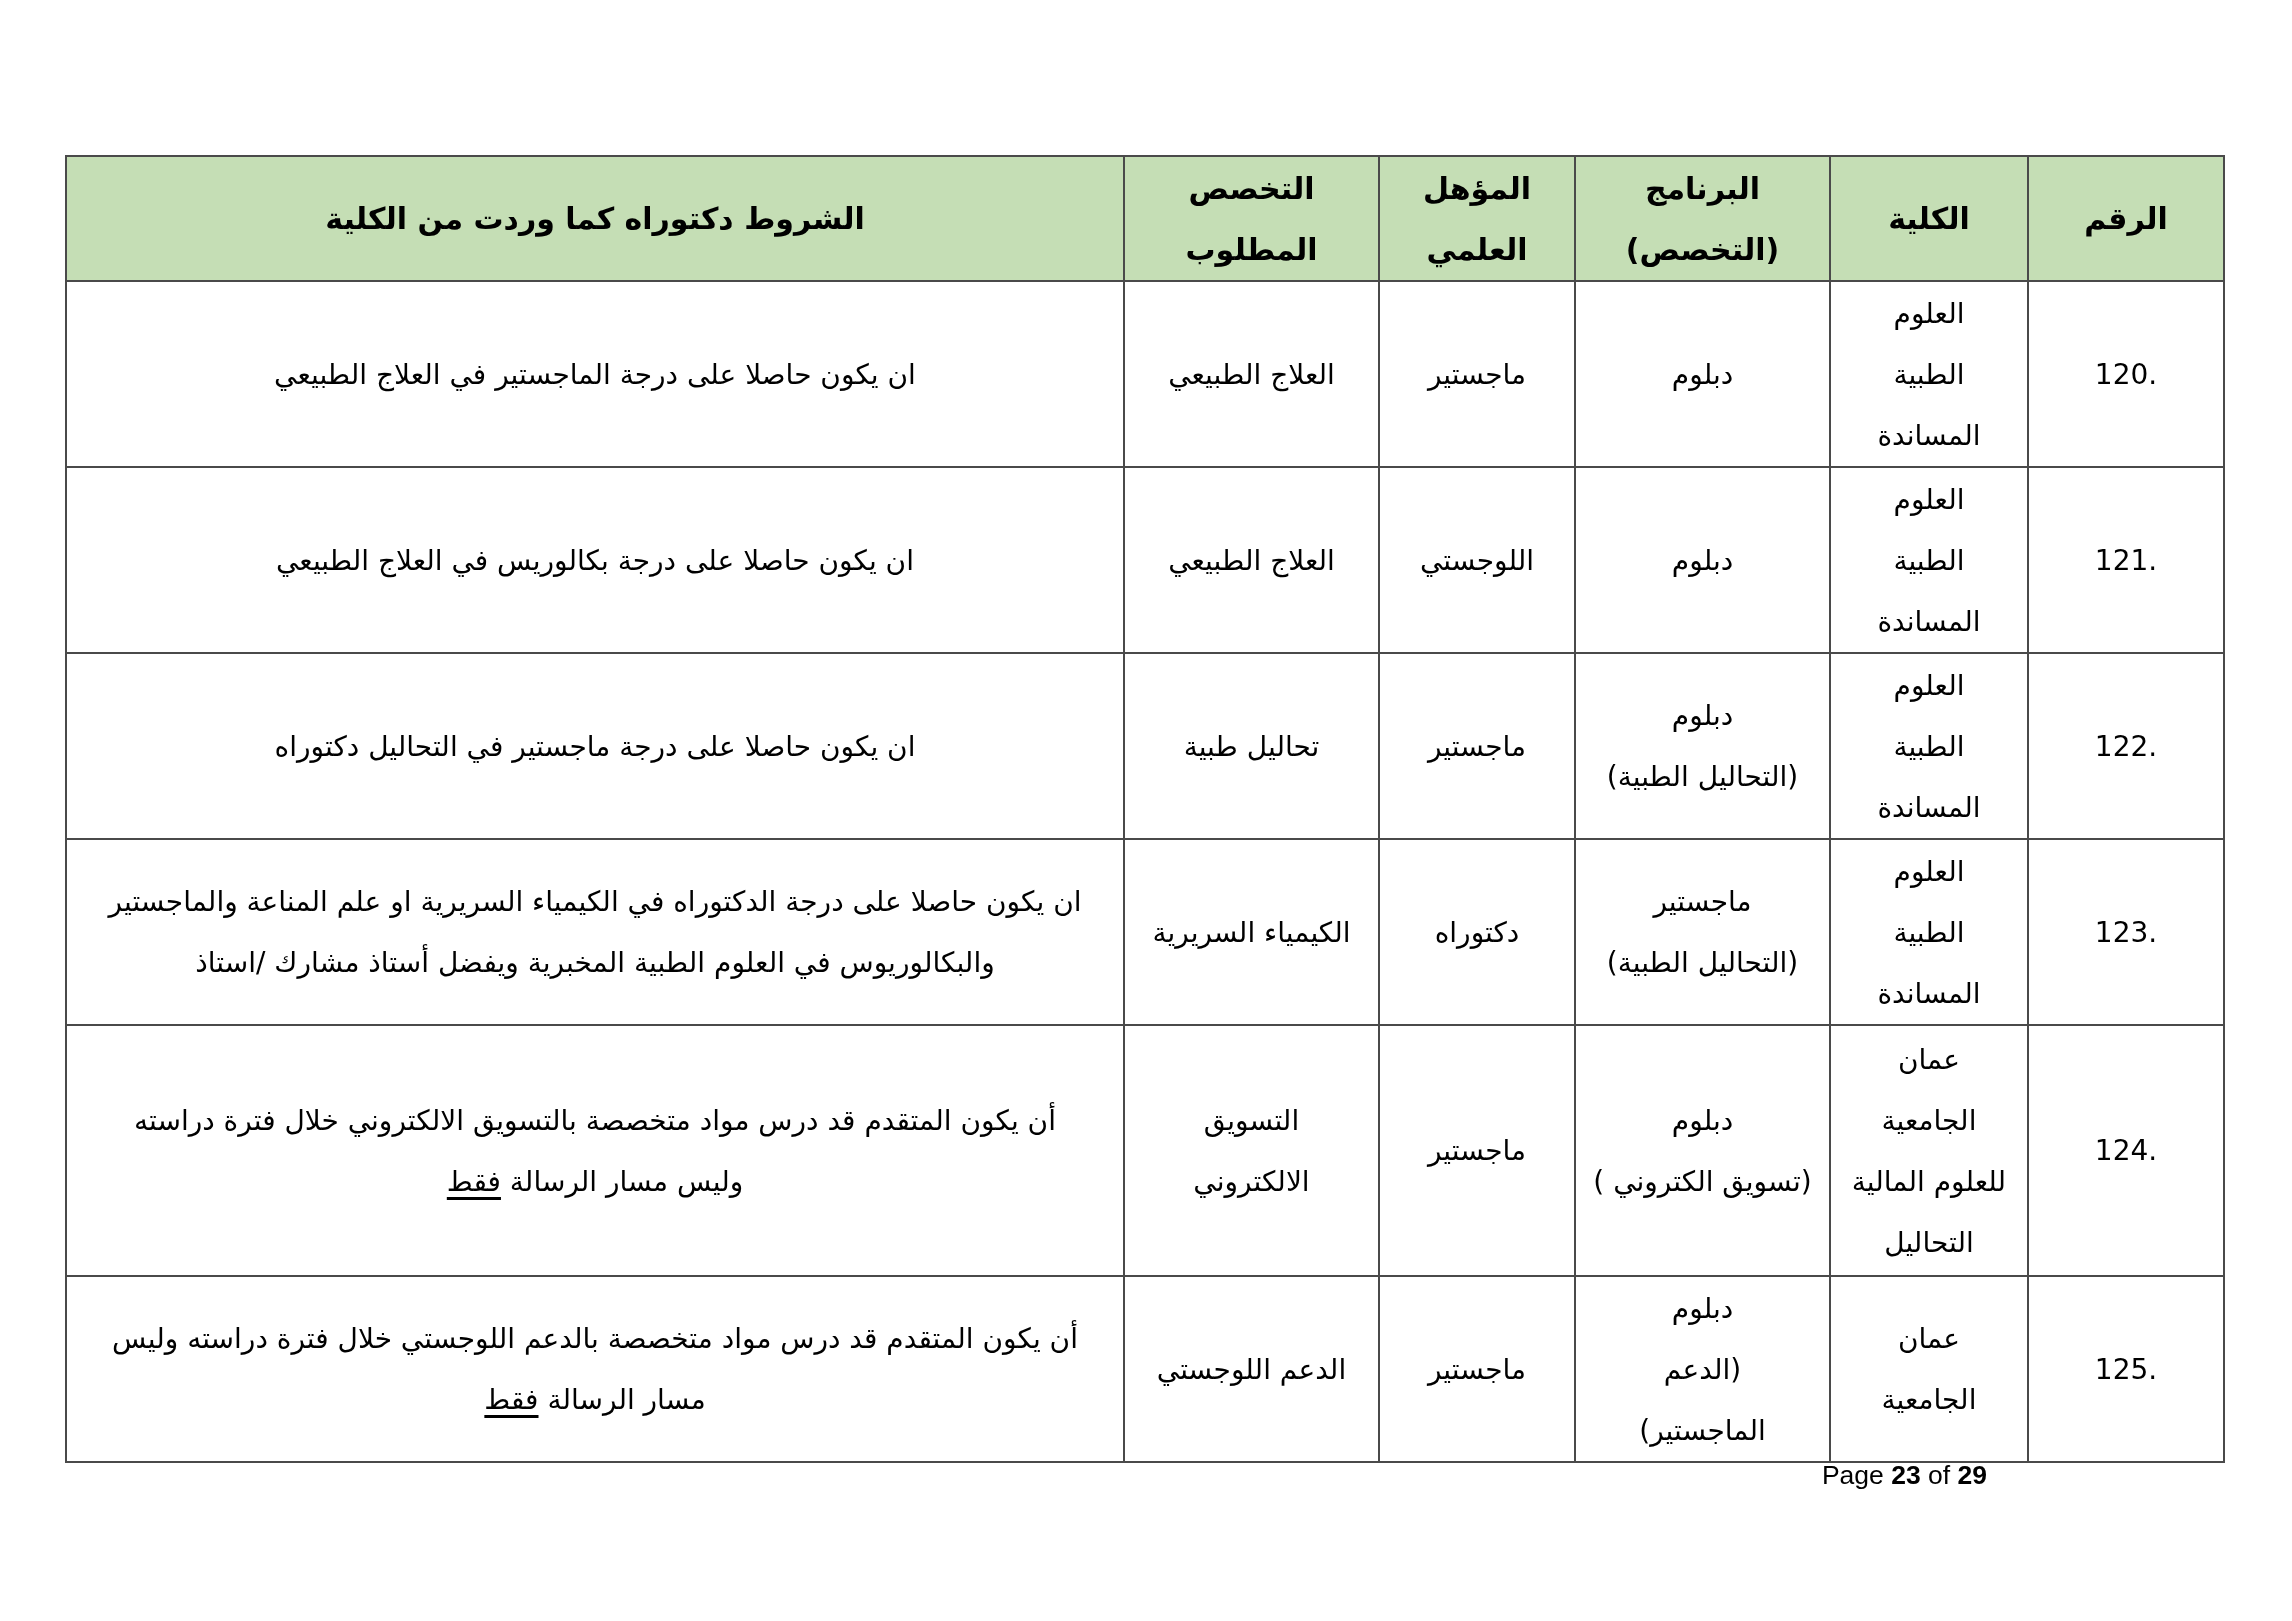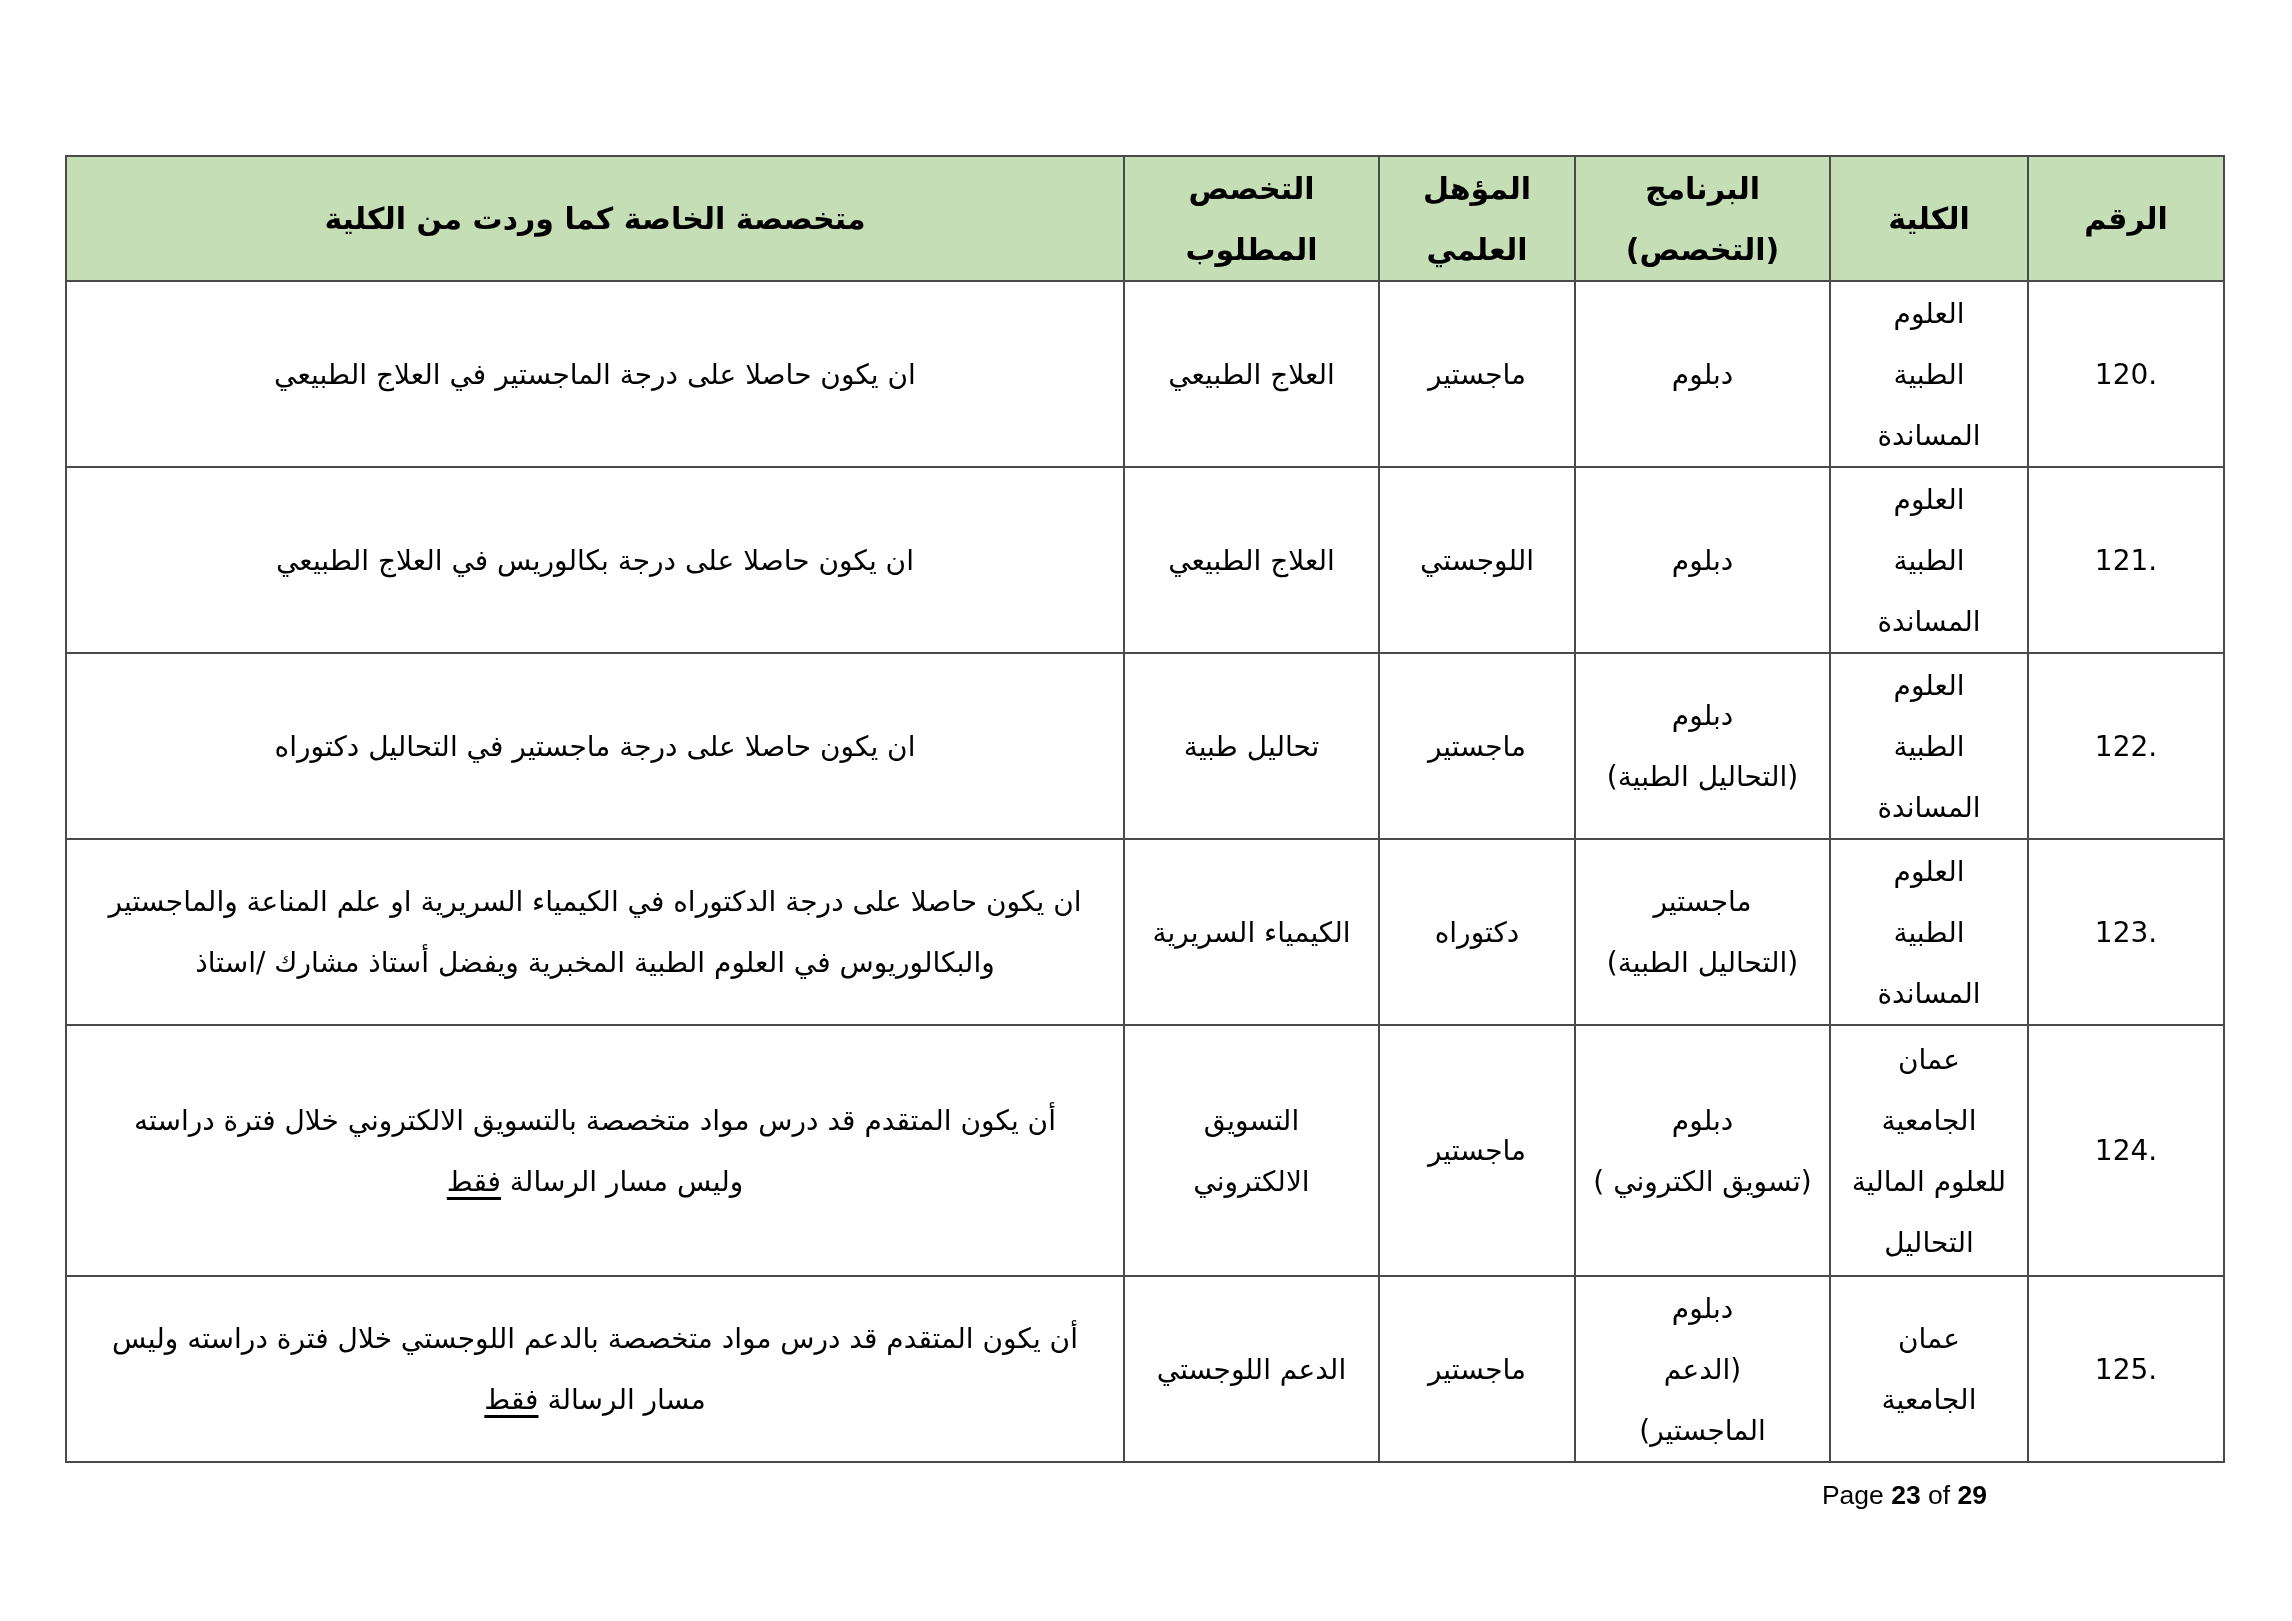--- a/index.html
+++ b/index.html
@@ -16,21 +16,21 @@
     table.main th { background:#C5DEB5; font-weight:bold; font-size:30px; line-height:61px; }
     table.main tr.hdr { height:125px; }
     tr.r120 { height:186px; } tr.r121 { height:186px; } tr.r122 { height:186px; }
     tr.r123 { height:186px; } tr.r124 { height:251px; } tr.r125 { height:186px; }
     .cell-num { direction:ltr; unicode-bidi:isolate; display:inline-block; }
     .line { display:block; }
     .cond { line-height:59px; }
     .cond .u { text-decoration:underline; text-decoration-thickness:2.9px; text-underline-offset:5.9px; }
     .footer {
       position:absolute; right:306px; top:1460px; font-family:"Liberation Sans", sans-serif;
-      font-size:26.5px; direction:ltr;margin-top:20px;
+      font-size:26.5px; direction:ltr;
     }
     .footer b { font-weight:bold; }
   </style>
 </head>
 <body>
 
 <div class="page">
   <table class="main">
     <colgroup>
       <col style="width:196px">
@@ -49,21 +49,21 @@
         <span class="line">(التخصص)</span>
       </th>
       <th>
         <span class="line">المؤهل</span>
         <span class="line">العلمي</span>
       </th>
       <th>
         <span class="line">التخصص</span>
         <span class="line">المطلوب</span>
       </th>
-      <th><span>متخصصة الخاصة كما وردت من الكلية</span></th>
+      <th><span>الشروط دكتوراه كما وردت من الكلية</span></th>
     </tr>
 
     <tr class="r120">
       <td><span class="cell-num">120.</span></td>
       <td>
         <span class="line">العلوم</span>
         <span class="line">الطبية</span>
         <span class="line">المساندة</span>
       </td>
       <td>

